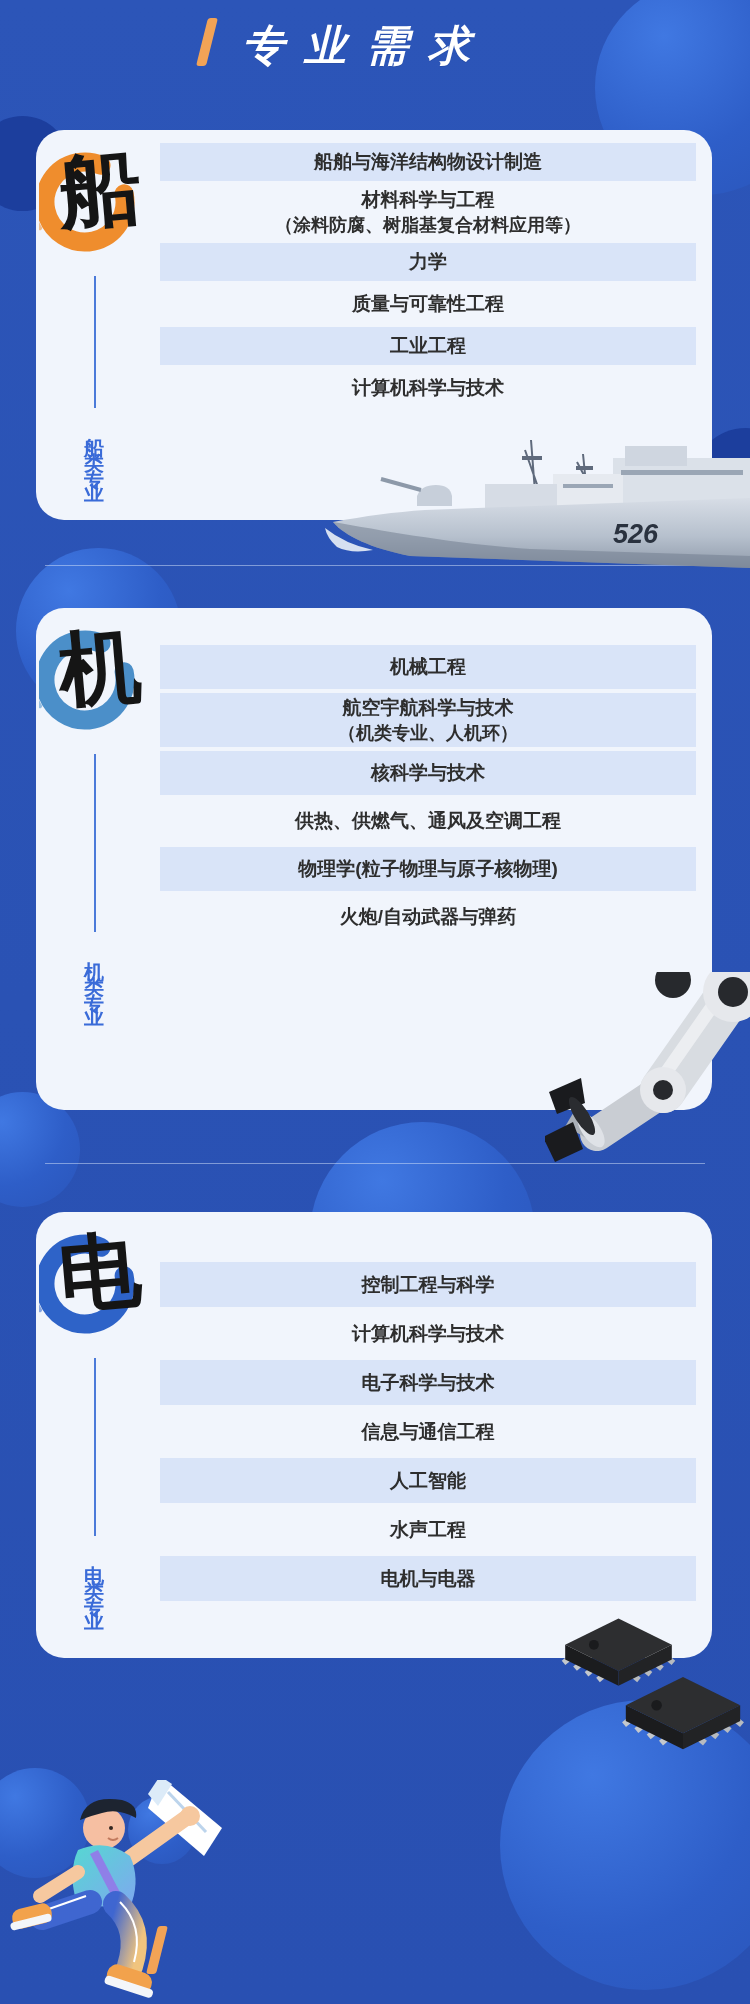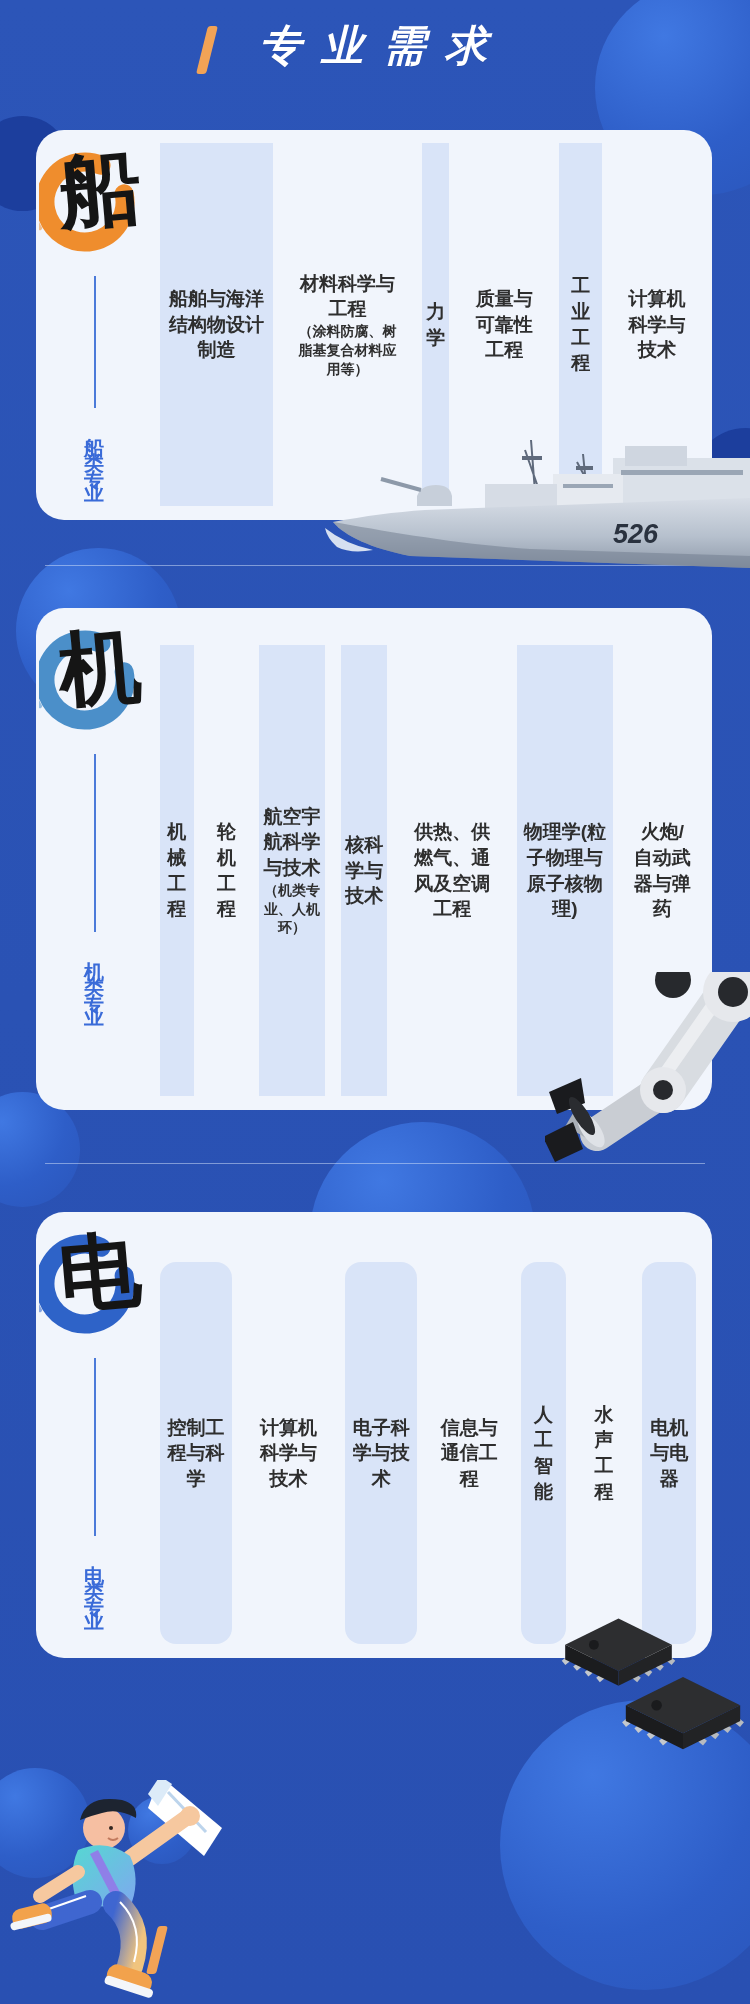--- a/index.html
+++ b/index.html
@@ -8,21 +8,21 @@
     position:relative; width:750px; height:2004px; margin:0 auto;
     background:linear-gradient(180deg,#2c55b8 0%, #2a52b4 50%, #2950b2 100%);
     overflow:hidden;
   }
   
   .circ{ position:absolute; border-radius:50%; }
   .c-light{ background:radial-gradient(circle at 32% 26%, #4078e2 0%, #2e5ec8 55%, #2a55ba 100%); }
   .c-dark{ background:#1c3e9d; }
 
   
-  .sec-head{ position:absolute; display:flex; align-items:flex-end; gap:47px; z-index:30; }
+  .sec-head{ position:absolute; display:flex; align-items:flex-start; gap:30px; z-index:30; }
   .accent-bar{ width:10px; height:48px; background:#f2a356; border-radius:3px; transform:skewX(-14deg); }
   .head-text{
     color:#ffffff; font-size:42px; font-weight:bold; font-style:italic;
     letter-spacing:20px; white-space:nowrap; text-shadow:0 1px 0 rgba(0,0,0,0.08);
   }
 
   
   .card{
     position:absolute; left:36px; width:676px; background:#f1f5fc;
     border-radius:28px; display:flex; z-index:10;
@@ -37,31 +37,31 @@
   .icon-char{
     position:absolute; left:20px; top:0px; font-size:82px; line-height:1.15; font-weight:bold;
     color:#151515; font-family:"Liberation Serif", serif; transform:rotate(-5deg); white-space:nowrap;
   }
   .v-line{ width:2px; background:#4b7ad9; flex:1 1 auto; min-height:40px; max-height:178px; margin:16px 0 14px 0; }
   .v-label{
     writing-mode:vertical-lr; text-orientation:upright;
     color:#3a6bd8; font-size:20px; font-weight:bold; letter-spacing:15px;
   }
 
-  .rows{ flex:1 1 auto; display:flex; flex-direction:row; gap:16px; padding:13px 16px 14px 6px; }
+  .rows{ flex:1 1 auto; display:flex; flex-direction:column; gap:4px; padding:13px 16px 14px 6px; }
   .card-2 .rows{ padding-top:37px; }
   .card-3 .rows{ padding-top:50px; }
   .row{
     min-height:38px; display:flex; flex-direction:column; justify-content:center; align-items:center;
     text-align:center; color:#2e2e2e; font-weight:bold; font-size:19px; line-height:1.35; padding:2px 4px;
   }
   .card-2 .row{ min-height:44px; }
-  .card-3 .row{ min-height:45px;border-radius:16px; }
+  .card-3 .row{ min-height:45px; }
   .row.hl{ background:#d9e4f8; }
-  .row-sub{ font-size:14px; }
+  .row-sub{ font-size:18px; }
 
   .divider{ position:absolute; left:45px; width:660px; height:1px; background:rgba(214,227,249,0.5); z-index:5; }
 
   
   .ship{ position:absolute; left:325px; top:432px; width:425px; height:165px; z-index:20; }
   .robot{ position:absolute; left:545px; top:972px; width:205px; height:225px; z-index:20; }
   .chips{ position:absolute; left:555px; top:1612px; width:195px; height:170px; z-index:20; }
   .runner{ position:absolute; left:8px; top:1780px; width:235px; height:224px; z-index:20; }
 </style>
 </head>
@@ -130,23 +130,20 @@
           <circle class="brush-arc" cx="46" cy="58" r="52" fill="none" stroke="#4b8fc9" stroke-width="4" stroke-linecap="round" stroke-dasharray="26 300" transform="rotate(150 46 58)" opacity="0.55"></circle>
         </svg>
         <div class="icon-char">机</div>
       </div>
       <div class="v-line"></div>
       <div class="v-label">机类专业</div>
     </div>
     <div class="rows">
         <div class="row hl">
           <div class="row-main">机械工程</div>
-        </div>
-        <div class="row">
-          <div class="row-main">轮机工程</div>
         </div>
         <div class="row hl">
           <div class="row-main">航空宇航科学与技术</div>
           <div class="row-sub">（机类专业、人机环）</div>
         </div>
         <div class="row hl">
           <div class="row-main">核科学与技术</div>
         </div>
         <div class="row">
           <div class="row-main">供热、供燃气、通风及空调工程</div>

